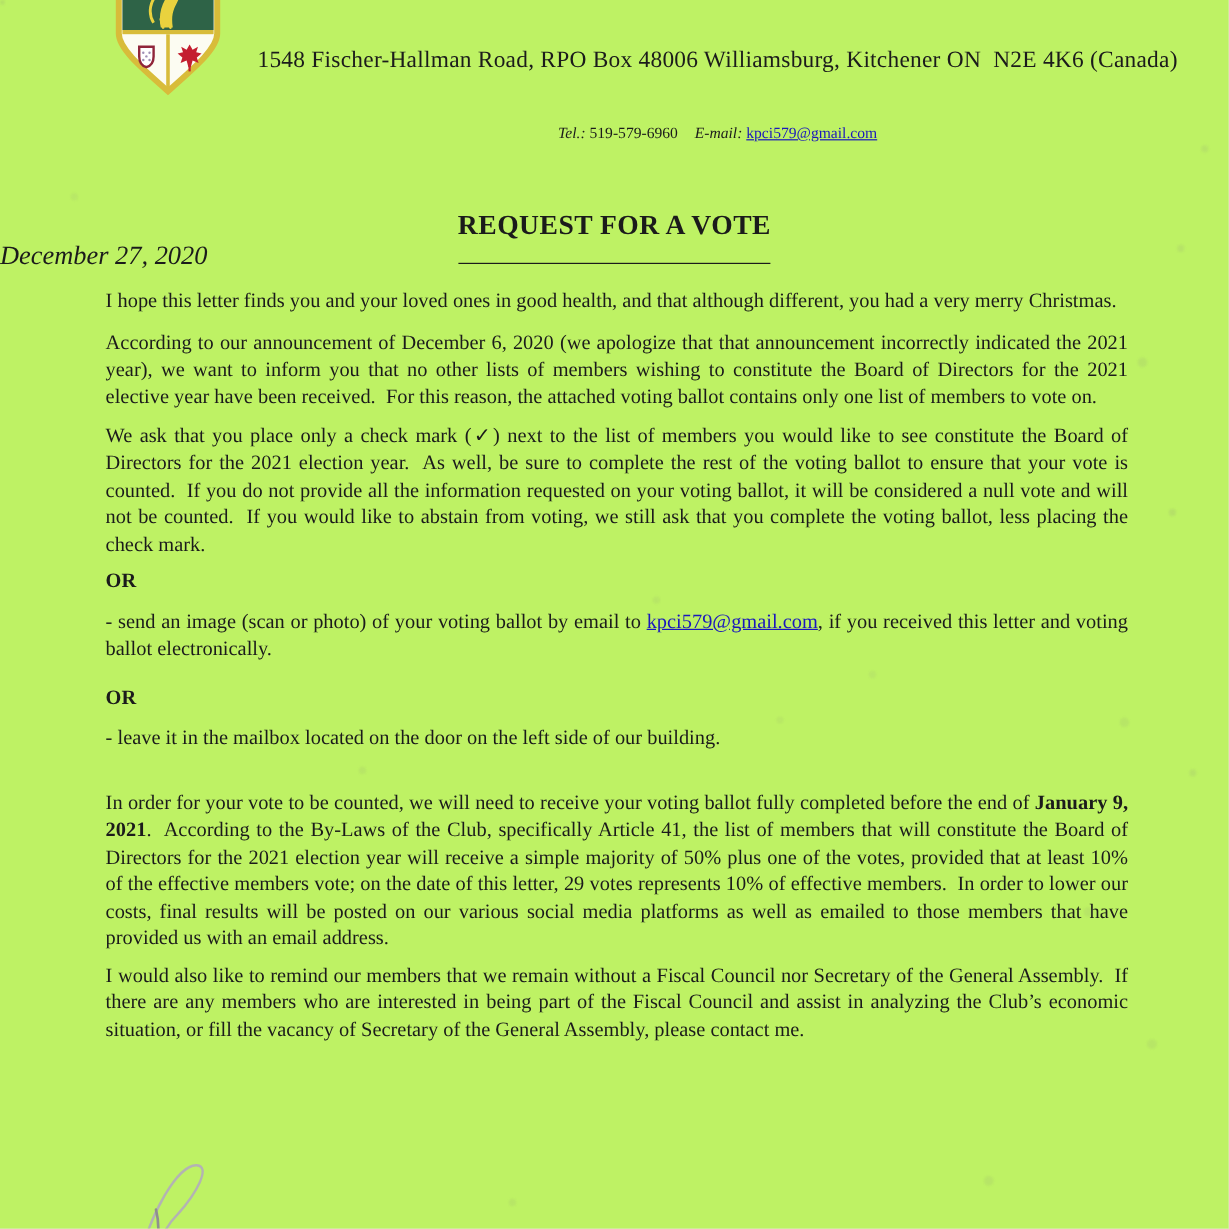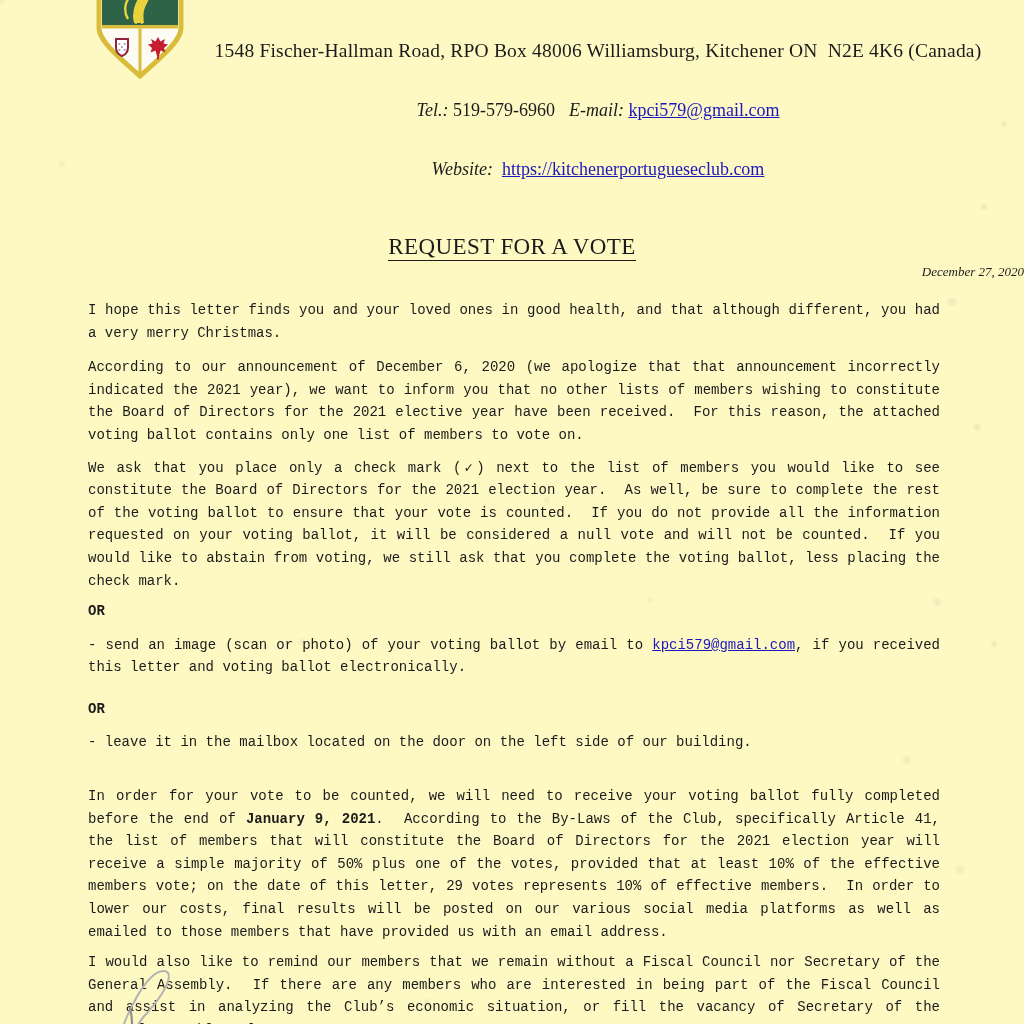--- a/index.html
+++ b/index.html
@@ -1,49 +1,49 @@
 <!DOCTYPE html>
 <html><head>
 <meta charset="utf-8">
 <style>
   html,body { margin:0; padding:0; background:#e8e8e8; }
   .page {
     position:relative; width:1024px; height:1024px; margin:0 auto;
-    background:#fef9c3; overflow:hidden;
+    background:#bef264; overflow:hidden;
     font-family:"Liberation Serif","DejaVu Serif",serif;
     color:#1b1b1b;
   }
   
   .noise { position:absolute; left:0; top:0; width:4px; height:4px; border-radius:50%;
     background:rgba(120,120,120,0.14); filter:blur(1px);
     box-shadow: 950px 300px 0 2px rgba(130,130,130,.12), 975px 425px 0 1px rgba(130,130,130,.14),
       935px 600px 0 2px rgba(130,130,130,.10), 992px 642px 0 1px rgba(130,130,130,.13),
       905px 758px 0 2px rgba(130,130,130,.10), 545px 498px 0 1px rgba(130,130,130,.10),
       300px 640px 0 1px rgba(130,130,130,.10), 725px 560px 0 1px rgba(130,130,130,.09),
       982px 205px 0 1px rgba(130,130,130,.12), 822px 982px 0 2px rgba(130,130,130,.11),
       425px 1000px 0 1px rgba(130,130,130,.10), 60px 162px 0 1px rgba(130,130,130,.09),
       1002px 122px 0 1px rgba(130,130,130,.12), 958px 868px 0 2px rgba(130,130,130,.10),
       648px 598px 0 1px rgba(130,130,130,.08); }
 
   .crest { position:absolute; left:92px; top:-18px; width:96px; height:112px; }
 
   .head-text { margin:0 40px 0 212px; padding-top:3px; text-align:center; white-space:pre-wrap; }
   .addr { font-size:19.5px; line-height:24px; letter-spacing:.2px; }
-  .contact { font-size:18px; line-height:23px; }
+  .contact { font-size:13px; line-height:23px; }
   .it { font-style:italic; }
   .gap-sm { display:inline-block; width:14px; }
   a.link { color:#1a17bd; text-decoration:underline; cursor:pointer; }
 
   .title-row { text-align:center; margin-top:17px; }
-  .title { font-size:23px; font-weight:normal; letter-spacing:.4px;
-    border-bottom:1.5px solid #1b1b1b; padding-bottom:1px; }
-  .date { text-align:right; font-style:italic; font-size:13px; line-height:19px; margin-top:2px; }
+  .title { font-size:23px; font-weight:bold; letter-spacing:.4px;
+    border-bottom:1.5px solid #1b1b1b; padding-bottom:19px; }
+  .date { text-align:left; font-style:italic; font-size:22px; line-height:19px; margin-top:2px; }
 
-  .letter-body { margin:18px 84px 0 88px; font-size:14px; line-height:22.6px;
-    text-align:justify;font-family:Liberation Mono, monospace; }
+  .letter-body { margin:18px 84px 0 88px; font-size:17px; line-height:22.6px;
+    text-align:justify; }
   .letter-body p { margin:0 0 14px 0; white-space:pre-wrap; }
   p.g12{margin-bottom:12px} p.g10{margin-bottom:10px} p.g8{margin-bottom:8px}
   p.g16{margin-bottom:16px} p.g2{margin-bottom:2px} p.g11{margin-bottom:11px}
   p.g7{margin-bottom:19px} p.g22{margin-bottom:32px} p.g13{margin-bottom:13px}
   p.left { text-align:left; }
   .bold { font-weight:bold; }
 
   .signature { position:absolute; left:104px; top:966px; width:92px; height:58px; }
 </style>
 </head>
@@ -75,21 +75,20 @@
     </g>
     <g transform="translate(66,56)" fill="#c41e30">
       <path d="M0,-9 L2.5,-4.5 L7,-7 L5.5,-2.5 L10,-1.5 L6,2 L7.5,6.5 L2.5,4.5 L1,10 L-1,10 L-2.5,4.5 L-7.5,6.5 L-6,2 L-10,-1.5 L-5.5,-2.5 L-7,-7 L-2.5,-4.5 Z"></path>
       <rect x="-0.9" y="8" width="1.8" height="5.5"></rect>
     </g>
   </svg>
 
   <div class="head-text">
     <div class="addr">1548 Fischer-Hallman Road, RPO Box 48006 Williamsburg, Kitchener ON  N2E 4K6 (Canada)</div>
     <div class="contact"><span class="it">Tel.:</span> <span>519-579-6960</span><span class="gap-sm"></span><span class="it">E-mail:</span> <a class="link">kpci579@gmail.com</a></div>
-    <div class="contact"><span class="it">Website:</span>  <a class="link">https://kitchenerportugueseclub.com</a></div>
   </div>
 
   <div class="title-row"><span class="title">REQUEST FOR A VOTE</span></div>
   <div class="date">December 27, 2020</div>
 
   <div class="letter-body">
     <p class="g12">I hope this letter finds you and your loved ones in good health, and that although different, you had a very merry Christmas.</p>
     <p class="g10">According to our announcement of December 6, 2020 (we apologize that that announcement incorrectly indicated the 2021 year), we want to inform you that no other lists of members wishing to constitute the Board of Directors for the 2021 elective year have been received.  For this reason, the attached voting ballot contains only one list of members to vote on.</p>
     <p class="g8">We ask that you place only a check mark (✓) next to the list of members you would like to see constitute the Board of Directors for the 2021 election year.  As well, be sure to complete the rest of the voting ballot to ensure that your vote is counted.  If you do not provide all the information requested on your voting ballot, it will be considered a null vote and will not be counted.  If you would like to abstain from voting, we still ask that you complete the voting ballot, less placing the check mark.</p>
     <p class="g11 left bold">OR</p>

